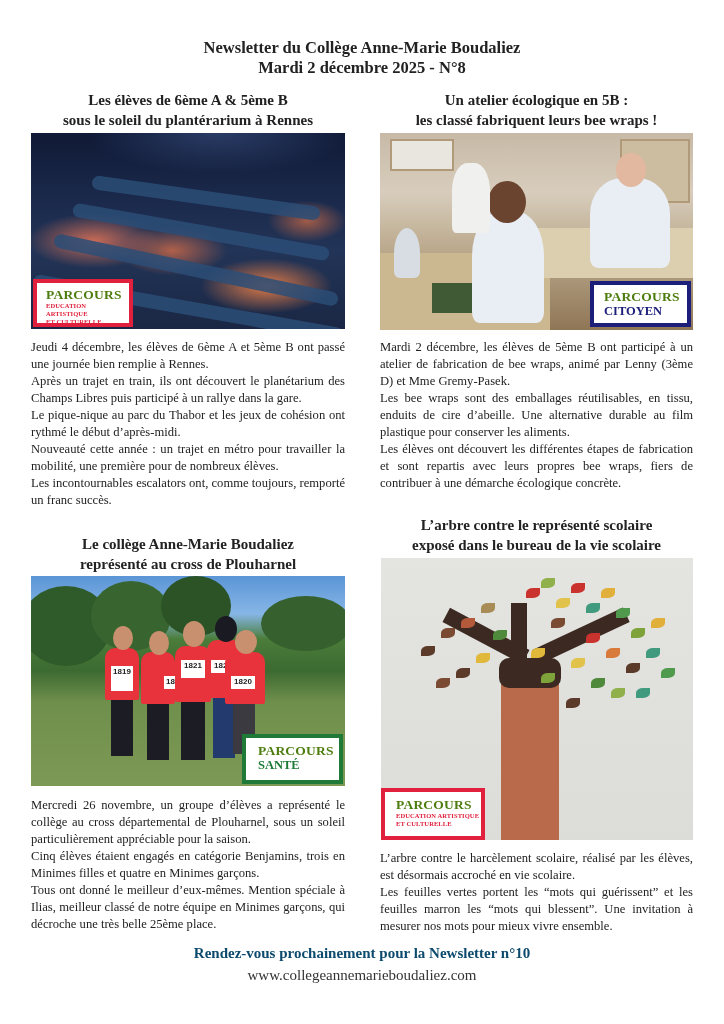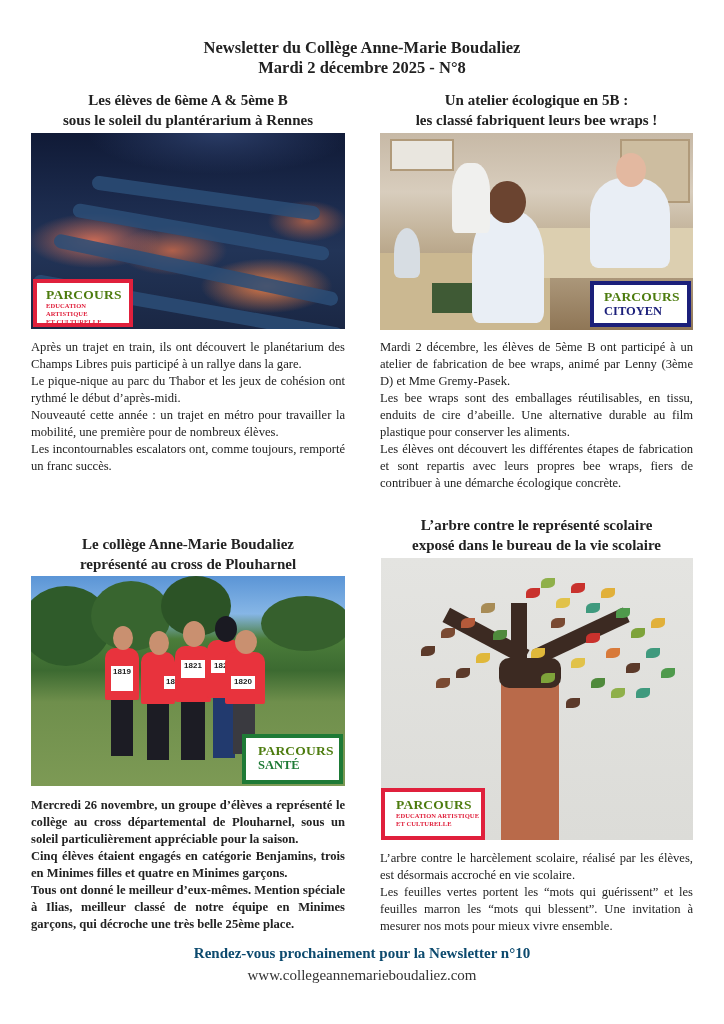--- a/index.html
+++ b/index.html
@@ -70,20 +70,21 @@
   <div class="seat-row" style="left:40px; top:92px; width:260px; transform:rotate(10deg);"></div>
   <div class="seat-row" style="left:20px; top:130px; width:290px; transform:rotate(12deg);"></div>
   <div class="seat-row" style="left:0px; top:168px; width:314px; transform:rotate(10deg);"></div>
   <div class="badge" style="left:2px; top:146px; width:100px; height:48px; border:4px solid #e0203c; padding:4px 0 0 9px;">
     <div class="b-title">PARCOURS</div>
     <div class="b-sub" style="color:#e0203c;">EDUCATION ARTISTIQUE</div>
     <div class="b-sub" style="color:#e0203c;">ET CULTURELLE</div>
   </div>
 </div>
 <div class="body-text" style="left:31px; top:339px; width:314px;">
+  <p>Jeudi 4 décembre, les élèves de 6ème A et 5ème B ont passé une journée bien remplie à Rennes.</p>
   <p>Après un trajet en train, ils ont découvert le planétarium des Champs Libres puis participé à un rallye dans la gare.</p>
   <p>Le pique-nique au parc du Thabor et les jeux de cohésion ont rythmé le début d’après-midi.</p>
   <p>Nouveauté cette année : un trajet en métro pour travailler la mobilité, une première pour de nombreux élèves.</p>
   <p>Les incontournables escalators ont, comme toujours, remporté un franc succès.</p>
 </div>
 
 <div class="col-title" style="left:380px; top:90px; width:313px;">
   <div>Un atelier écologique en 5B :</div>
   <div>les classé fabriquent leurs bee wraps !</div>
 </div>
@@ -143,21 +144,21 @@
   <div class="leg" style="left:202px; top:120px; width:22px; height:58px; background:#3a3a40;"></div>
   <div class="kid" style="left:194px; top:76px; width:40px; height:52px;"></div>
   <div class="head" style="left:204px; top:54px; width:22px; height:24px;"></div>
   <div class="bib" style="left:200px; top:100px; width:24px; height:13px;">1820</div>
 
   <div class="badge" style="left:211px; top:158px; width:101px; height:50px; border:4px solid #1e7a36; padding:5px 0 0 12px;">
     <div class="b-title">PARCOURS</div>
     <div class="b-sub2" style="color:#1e7a36;">SANTÉ</div>
   </div>
 </div>
-<div class="body-text" style="left:31px; top:797px; width:314px;font-weight:bold;">
+<div class="body-text" style="left:31px; top:797px; width:314px;">
   <p>Mercredi 26 novembre, un groupe d’élèves a représenté le collège au cross départemental de Plouharnel, sous un soleil particulièrement appréciable pour la saison.</p>
   <p>Cinq élèves étaient engagés en catégorie Benjamins, trois en Minimes filles et quatre en Minimes garçons.</p>
   <p>Tous ont donné le meilleur d’eux-mêmes. Mention spéciale à Ilias, meilleur classé de notre équipe en Minimes garçons, qui décroche une très belle 25ème place.</p>
 </div>
 
 <div class="col-title" style="left:380px; top:515px; width:313px;">
   <div>L’arbre contre le représenté scolaire</div>
   <div>exposé dans le bureau de la vie scolaire</div>
 </div>
 <div class="photo arbre">

